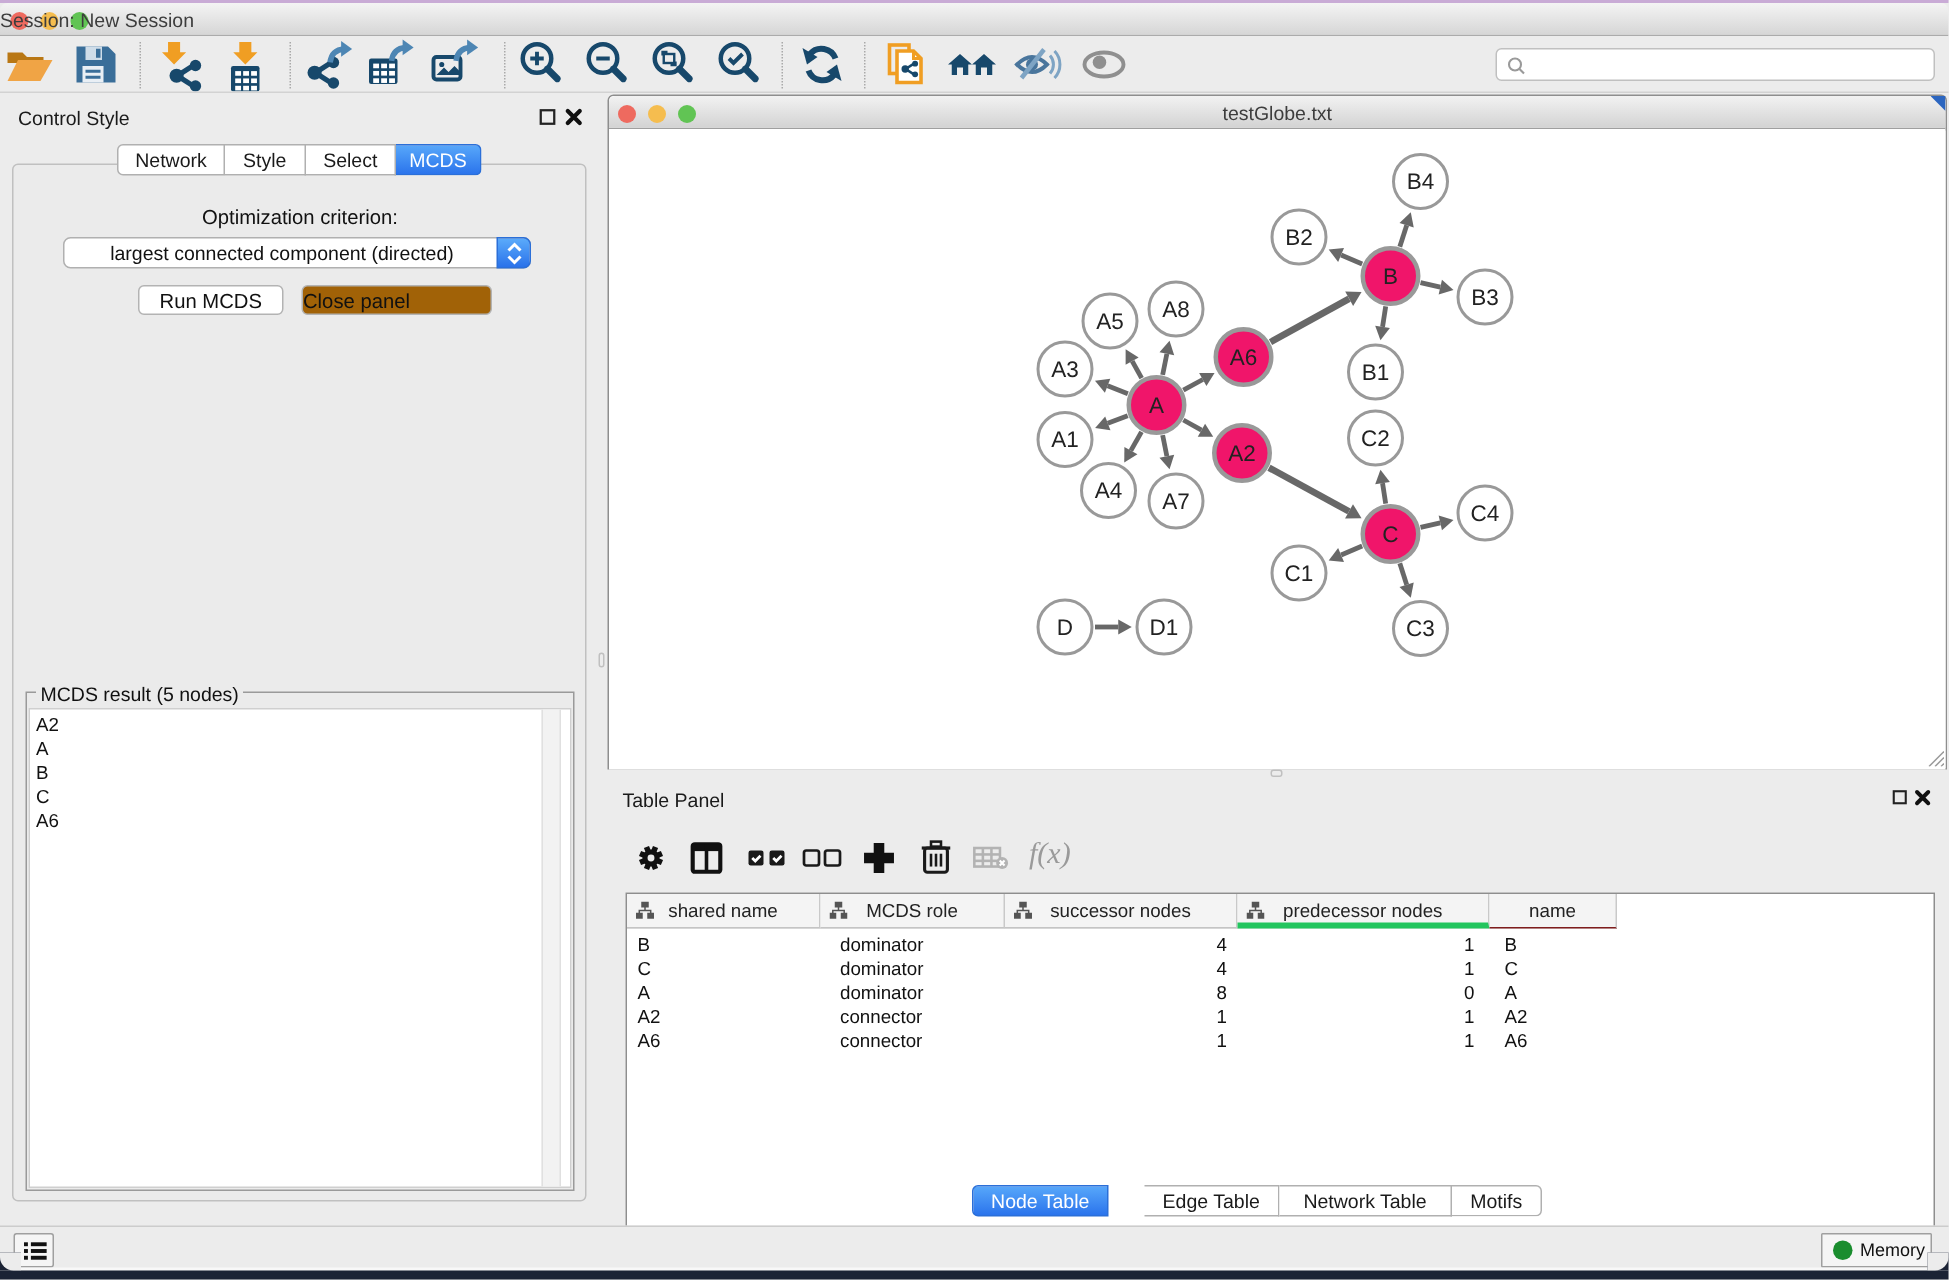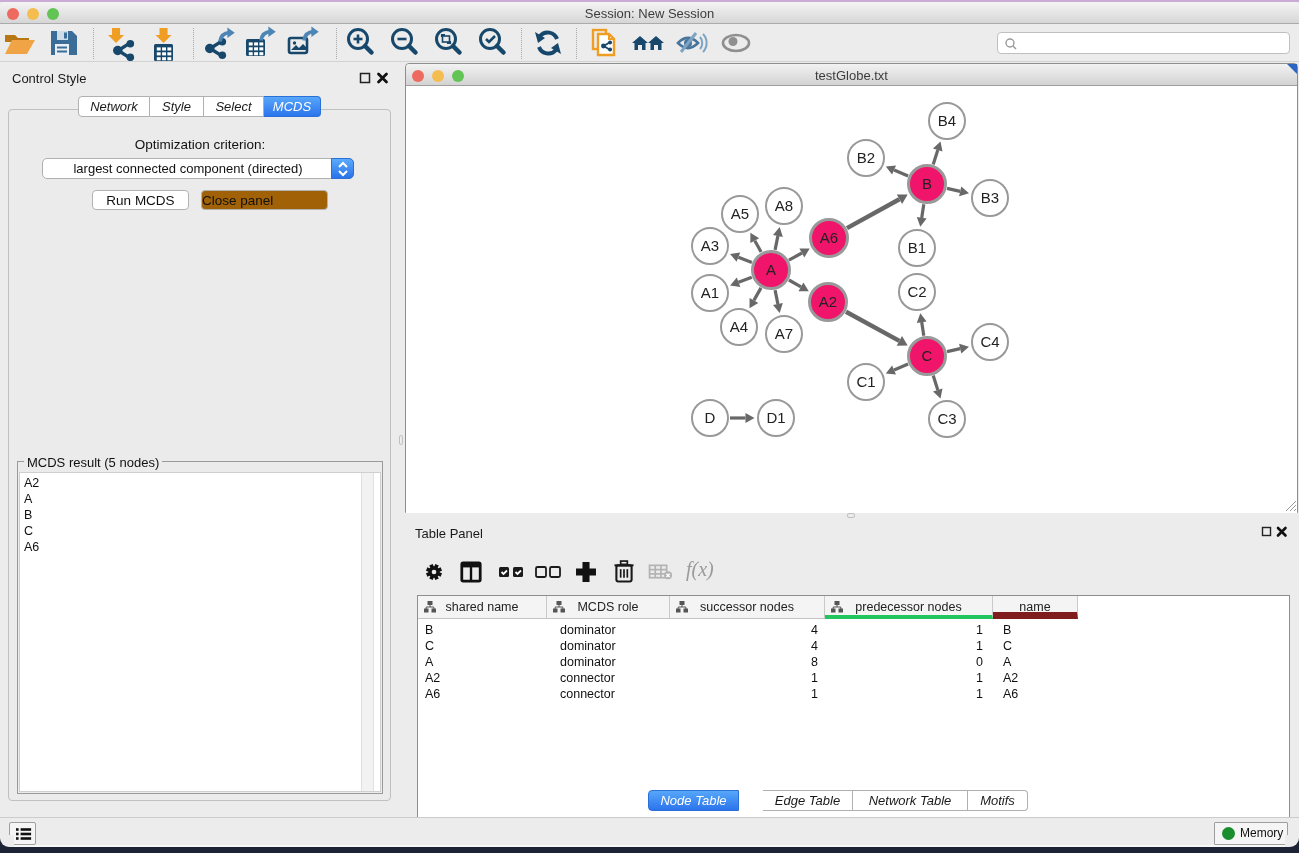--- a/index.html
+++ b/index.html
@@ -1,27 +1,27 @@
 <!DOCTYPE html>
 <html><head><meta charset="utf-8"><style>
 * { margin:0; padding:0; box-sizing:border-box; }
 body { width:1299px; height:853px; font-family:"Liberation Sans",sans-serif; background:#ececec; overflow:hidden; position:relative; }
 .abs { position:absolute; }
 .tl { width:12px; height:12px; border-radius:50%; position:absolute; top:6px; }
-.tabbtn { position:absolute; top:0; height:21px; line-height:20px; text-align:center; background:#fff; border:1px solid #b0b0b0; font-size:13px; color:#1a1a1a;font-style:italic; }
+.tabbtn { position:absolute; top:0; height:21px; line-height:20px; text-align:center; background:#fff; border:1px solid #b0b0b0; font-size:13px; color:#1a1a1a; }
 .seltab { background:linear-gradient(#57a7fa,#2b74ec); color:#fff; border-color:#2b6fd8; }
 </style></head><body>
 
 <div class="abs" style="left:0;top:0;width:1299px;height:2px;background:#c9abd6"></div>
 
 <div class="abs" style="left:0;top:2px;width:1299px;height:22px;background:linear-gradient(#f4f4f4,#d6d6d6);border-bottom:1px solid #ababab;border-radius:5px 5px 0 0">
   <div class="tl" style="left:7px;background:#ee6a5f"></div>
   <div class="tl" style="left:27px;background:#f5bd4f"></div>
   <div class="tl" style="left:47px;background:#61c454"></div>
-  <div class="abs" style="left:0;width:1299px;top:4px;text-align:center;font-size:13px;color:#3d3d3d">Session: New Session</div>
+  <div class="abs" style="left:0;width:1299px;top:4px;text-align:left;font-size:13px;color:#3d3d3d">Session: New Session</div>
 </div>
 
 <div class="abs" style="left:0;top:25px;width:1299px;height:37px;background:#ececec;border-bottom:1px solid #d2d2d2;overflow:hidden">
 <svg style="position:absolute;left:2px;top:0px" width="36" height="36" viewBox="0 0 36 36">
       <path d="M3,10 h10 l3,3 h11 v4 h-24 z" fill="#b97714"></path>
       <path d="M3,29 h22 l8,-14 h-23 z" fill="#f0a445"></path>
     </svg>
     <svg style="position:absolute;left:46px;top:0px" width="36" height="36" viewBox="0 0 36 36">
       <path d="M5,6 h21 l5,5 v19 h-26 z" fill="#3a6e99"></path>
       <rect x="11" y="6" width="11" height="9" fill="#cfdde9"></rect>
@@ -425,21 +425,21 @@
       <svg style="position:absolute;left:6px;top:5px" width="12" height="12" viewBox="0 0 12 12">
         <g fill="none" stroke="#555" stroke-width="1">
           <rect x="4" y="0.5" width="4" height="3" fill="#555"></rect>
           <rect x="0.5" y="8" width="3.5" height="3" fill="#555"></rect>
           <rect x="8" y="8" width="3.5" height="3" fill="#555"></rect>
           <path d="M6,3.5 v2.5 M2.2,8 v-2 h7.6 v2"></path>
         </g>
       </svg>
       <div style="position:absolute;left:0;top:4px;width:100%;text-align:center;font-size:12.5px;color:#222">predecessor nodes</div>
     </div>
-    <div class="abs" style="left:575px;top:0;width:85px;height:23px;border-right:1px solid #c9c9c9;background:#f4f4f4;border-bottom:7px solid #7f1d1d">
+    <div class="abs" style="left:575px;top:0;width:85px;height:23px;border-right:1px solid #c9c9c9;background:#f4f4f4;border-bottom:1px solid #7f1d1d">
       <div style="position:absolute;left:0;top:4px;width:100%;text-align:center;font-size:12.5px;color:#222">name</div>
     </div>
   <div class="abs" style="left:0;top:26px;width:871px;font-size:12.5px;color:#111;line-height:16px">
     <div class="abs" style="left:7px;top:0px">B</div>
       <div class="abs" style="left:142px;top:0px">dominator</div>
       <div class="abs" style="left:252px;top:0px;width:148px;text-align:right">4</div>
       <div class="abs" style="left:407px;top:0px;width:158px;text-align:right">1</div>
       <div class="abs" style="left:585px;top:0px">B</div>
       <div class="abs" style="left:7px;top:16px">C</div>
       <div class="abs" style="left:142px;top:16px">dominator</div>

